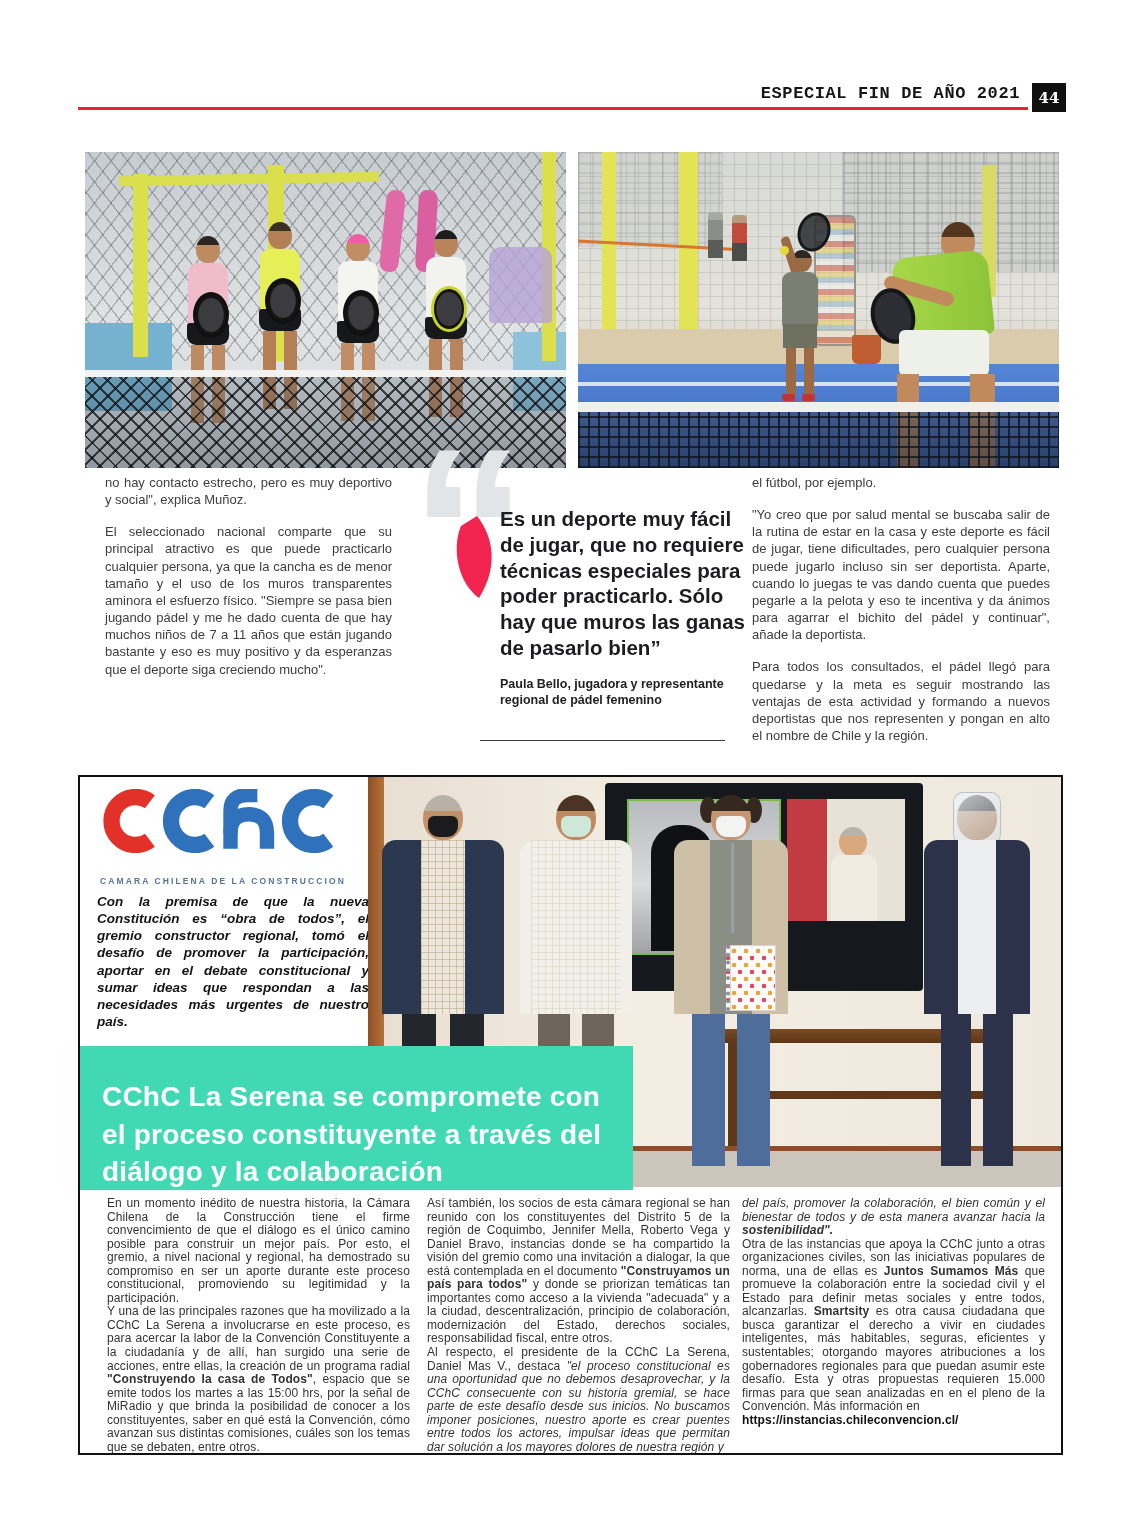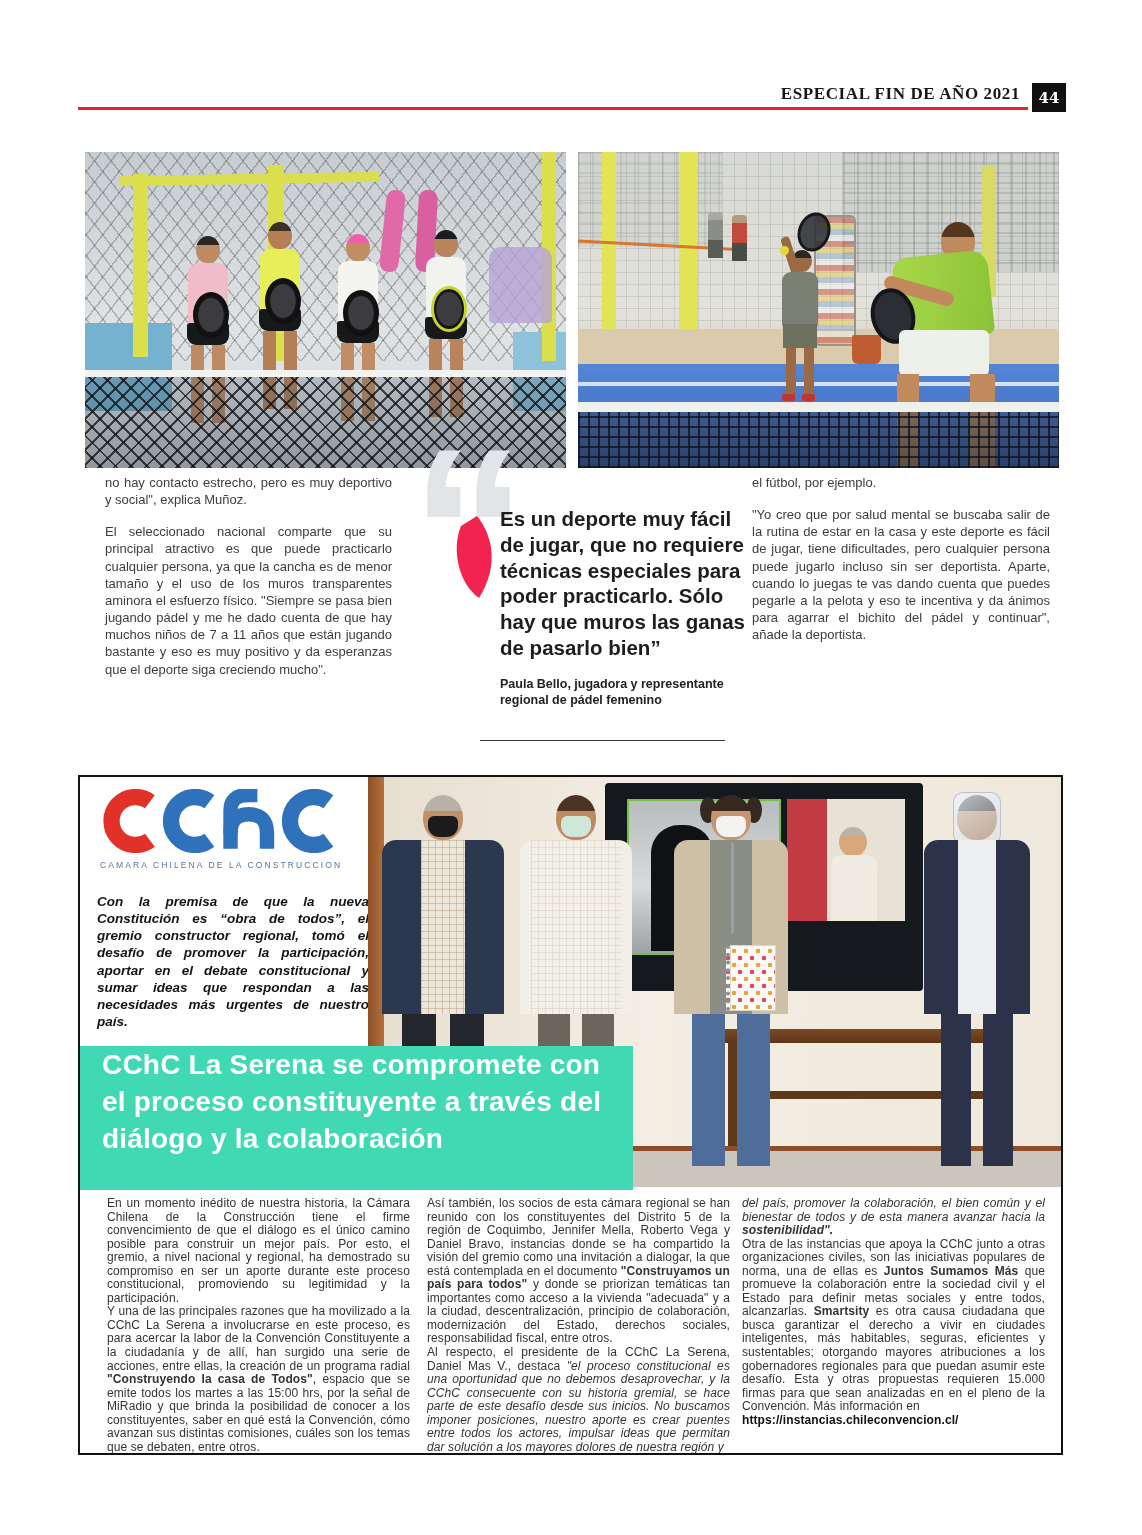--- a/index.html
+++ b/index.html
@@ -2,21 +2,21 @@
 <html><head>
 <meta charset="utf-8">
 <style>
   html,body{margin:0;padding:0;background:#f4f4f4}
   .page{position:relative;width:1142px;height:1535px;background:#ffffff;margin:0 auto;
         font-family:"Liberation Sans",sans-serif;color:#3c3c3c;overflow:hidden}
 
   
   .header{position:absolute;left:78px;top:83px;width:988px;height:32px}
   .header-rule{position:absolute;left:0;top:24px;width:950px;height:3px;background:#E8242E}
-  .header-title{position:absolute;right:46px;top:1px;font-family:Liberation Serif, serif;font-weight:bold;
+  .header-title{position:absolute;right:46px;top:1px;font-family:Liberation Mono, monospace;font-weight:bold;
                 font-size:17px;letter-spacing:.6px;color:#161616;white-space:nowrap}
   .page-number{position:absolute;right:0;top:0;width:34px;height:29px;background:#101010;color:#fff;
                font-family:"DejaVu Serif",serif;font-weight:bold;font-size:15px;
                display:flex;align-items:center;justify-content:center}
 
   
   .photo{position:absolute;top:152px;width:481px;height:316px;overflow:hidden;background:#d8dbde}
   .photo1{left:85px}.photo2{left:578px}
   .abs{position:absolute}
 
@@ -109,21 +109,21 @@
   .qtext{position:absolute;left:80px;top:38px;width:250px;font-weight:bold;font-size:20.5px;
          line-height:1.26;color:#1d1d1f;z-index:3}
   .qattr{position:absolute;left:80px;top:208px;width:242px;font-weight:bold;font-size:12.5px;
          line-height:1.3;color:#222;z-index:3}
   .qline{position:absolute;left:60px;top:272px;width:245px;border-top:1.5px solid #3a3a3a}
 
   
   .bottom-box{position:absolute;left:78px;top:775px;width:985px;height:680px;border:2px solid #121212;
               box-sizing:border-box;background:#fff}
   .logo{position:absolute;left:20px;top:12px;width:260px}
-  .tagline{margin-top:3px;font-size:8.5px;letter-spacing:2.1px;color:#53759c;font-weight:normal;white-space:nowrap}
+  .tagline{margin-top:19px;font-size:8.5px;letter-spacing:2.1px;color:#53759c;font-weight:bold;white-space:nowrap}
   .intro{position:absolute;left:17px;top:116px;width:272px;font-weight:bold;font-style:italic;
          font-size:13.5px;line-height:1.27;text-align:justify;color:#141414}
 
   .bphoto{position:absolute;left:288px;top:0;right:0;height:410px;overflow:hidden;
           background:linear-gradient(90deg,#e7ded0,#f3ede3 40%,#efe8dc)}
   .door{left:0;top:0;width:16px;height:100%;background:linear-gradient(90deg,#8d5026,#b4713a)}
   .flr{left:0;bottom:0;width:100%;height:36px;background:#cbc5bb;border-top:5px solid #8d4d28}
   .tv{position:absolute;left:237px;top:6px;width:318px;height:208px;background:#15181d;border-radius:4px}
   .tv-share{position:absolute;left:22px;top:16px;width:150px;height:152px;border:2px solid #78bf43;
             background:linear-gradient(#b9bcbe,#d8dadb 55%,#9fa3a6)}
@@ -159,21 +159,21 @@
             background:linear-gradient(145deg,rgba(238,244,250,.78),rgba(198,210,222,.34))}
   .f-nb{position:absolute;left:52px;top:150px;width:46px;height:66px;background:#fbfaf6;
         border-left:4px dotted #8a8f96;box-shadow:inset 0 0 0 1px #d8d5cc;
         background-image:radial-gradient(circle,#d84a6a 2px,transparent 2.6px),
                          radial-gradient(circle,#e8a43a 2px,transparent 2.6px);
         background-size:12px 14px,12px 14px;background-position:4px 6px,10px 13px}
   .f-curlL,.f-curlR{position:absolute;top:2px;width:16px;height:26px;border-radius:50%;background:var(--hair)}
   .f-strap{position:absolute;left:50%;top:48px;width:3px;height:90px;background:#9aa0a6}
 
   .teal-banner{position:absolute;left:0;top:269px;width:553px;height:144px;background:#41D9B4;z-index:5;
-               display:flex;align-items:flex-start}
+               display:flex;align-items:flex-end}
   .headline{padding:0 20px 0 22px;color:#ffffff;font-weight:bold;font-size:28px;line-height:1.33;
             letter-spacing:.2px}
 
   .bcol{position:absolute;top:420px;width:303px;font-size:12px;line-height:1.13;letter-spacing:.1px;
         text-align:justify;color:#333;height:256px;overflow:hidden}
   .bcol p{margin:0}
   .bcol1{left:27px}.bcol2{left:347px}.bcol3{left:662px}
   .url{font-weight:bold;color:#111}
 </style>
 </head>
@@ -270,20 +270,21 @@
       <path d="M27,2 C43,22 49,52 29,84 C9,70 1,36 11,12 Z" fill="#F0244E"></path>
     </svg>
     <div class="qtext">Es un deporte muy fácil de jugar, que no requiere técnicas especiales para poder practicarlo. Sólo hay que muros las ganas de pasarlo bien”</div>
     <div class="qattr">Paula Bello,  jugadora y representante regional de pádel femenino</div>
     <div class="qline"></div>
   </div>
 
   <div class="tcol tcol3">
     <p>el fútbol, por ejemplo.</p>
     <p>"Yo creo que por salud mental se buscaba salir de la rutina de estar en la casa y este deporte es fácil de jugar, tiene dificultades, pero cualquier persona puede jugarlo incluso sin ser deportista. Aparte, cuando lo juegas te vas dando cuenta que puedes pegarle a la pelota y eso te incentiva y da ánimos para agarrar el bichito del pádel y continuar", añade la deportista.</p>
+    <p>Para todos los consultados, el pádel llegó para quedarse y la meta es seguir mostrando las ventajas de esta actividad y formando a nuevos deportistas que nos representen y pongan en alto el nombre de Chile y la región.</p>
   </div>
 
   <div class="bottom-box">
 
     <div class="logo">
       <svg width="238" height="64" viewBox="0 0 248 66">
         <path d="M52,13 A25,25 0 1 0 52,53" fill="none" stroke="#E23128" stroke-width="17"></path>
         <g transform="translate(62,0)">
           <path d="M52,13 A25,25 0 1 0 52,53" fill="none" stroke="#2F72BB" stroke-width="17"></path>
         </g>

